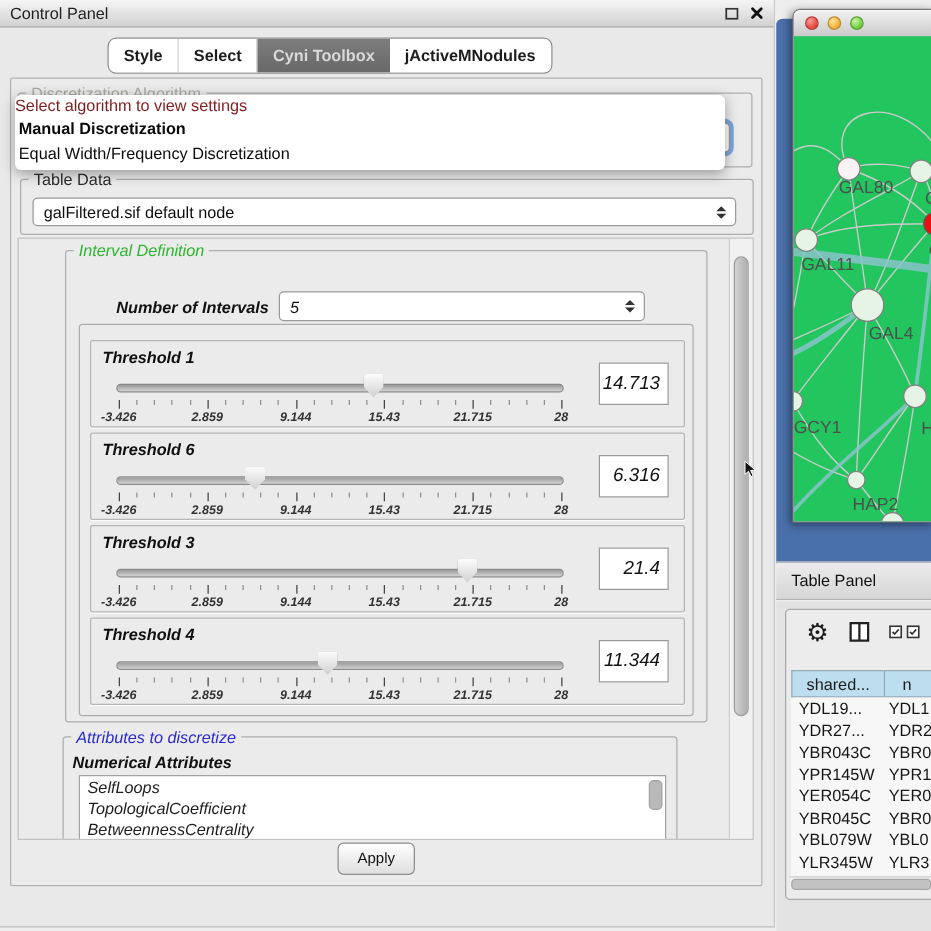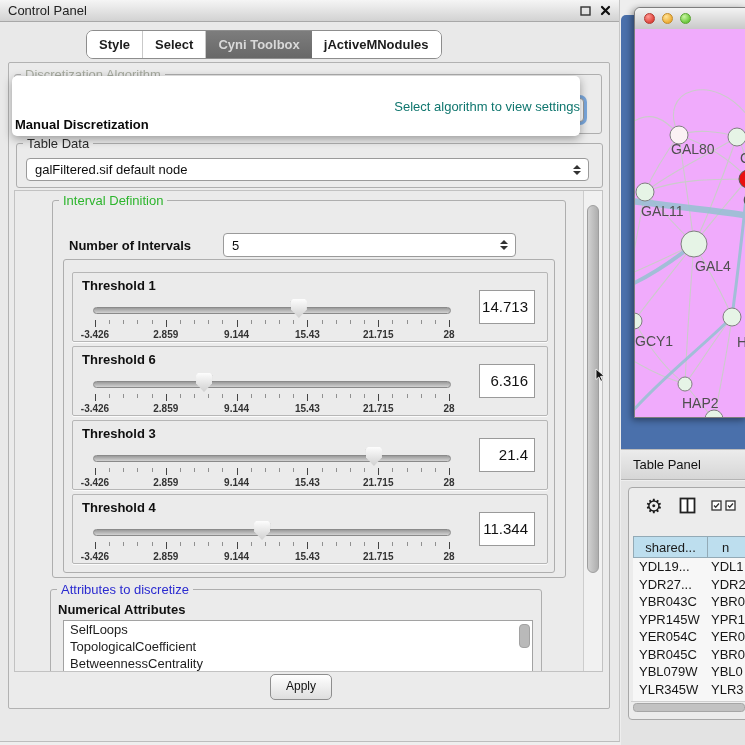--- a/index.html
+++ b/index.html
@@ -34,26 +34,26 @@
   .combo{position:absolute;background:#fff;border:1px solid #9a9a9a;border-radius:4px;font-size:13px;color:#0d0d0d;
          display:flex;align-items:center;padding-left:8px;box-sizing:border-box;}
   .arrows{position:absolute;right:7px;top:50%;transform:translateY(-50%);display:flex;flex-direction:column;gap:2px;}
   .ar-up{width:0;height:0;border-left:4px solid transparent;border-right:4px solid transparent;border-bottom:4px solid #333;}
   .ar-dn{width:0;height:0;border-left:4px solid transparent;border-right:4px solid transparent;border-top:4px solid #333;}
   .focusring{box-shadow:0 0 0 3px var(--focus-ring);}
 
   
   .popup{left:12px;top:76px;width:568px;height:60px;background:#fff;border-radius:5px;
          box-shadow:0 3px 10px rgba(0,0,0,.35);z-index:30;}
-  .popup .hint{text-align:right;color:#0f766e;padding-top:23px;height:16px;font-size:13px;}
+  .popup .hint{text-align:left;color:#7f1d1d;padding-top:1px;height:16px;font-size:13px;}
   .popup .opt{padding:1px 3px;font-size:13px;color:#0a0a0a;line-height:18px;}
   .popup .opt.bold{font-weight:bold;}
 
   
-  .scrollarea{left:14px;top:190px;width:587px;height:480px;border:1px solid #c2c2c2;background:#ebebeb;overflow:hidden;}
+  .scrollarea{left:14px;top:190px;width:587px;height:480px;border:1px solid #c2c2c2;background:#ebebeb;overflow:hidden;font-style:italic;}
   .vtrack{position:absolute;right:0;top:0;bottom:0;width:18px;border-left:1px solid #cdcdcd;background:#f1f1f1;}
   .vthumb{position:absolute;left:3px;top:14px;width:10px;height:366px;border-radius:6px;
           background:linear-gradient(90deg,#d2d2d2,#aeaeae);border:1px solid #9e9e9e;}
 
   
   .tpanel{position:absolute;left:8px;width:474px;height:68px;background:#ebebeb;border:1px solid #b6b6b6;
           border-radius:2px;box-shadow:0 1px 0 rgba(255,255,255,.8);}
   .tlabel{position:absolute;left:9px;top:5px;font-weight:bold;font-size:13px;color:#0f0f0f;}
   .slider{position:absolute;left:20px;top:26px;width:358px;height:40px;}
   .track{position:absolute;left:0;right:0;top:8px;height:7px;border-radius:4px;
@@ -85,21 +85,21 @@
   
   .bluezone{left:621px;top:15px;width:124px;height:436px;background:var(--frame-blue);border-top-left-radius:5px;}
   .macwin{left:634px;top:7px;width:111px;height:409px;border:1px solid #7d7d7d;border-top-left-radius:6px;
           box-shadow:-2px 2px 7px rgba(0,0,0,.45);background:#fff;box-sizing:content-box;}
   .mactitle{position:absolute;left:0;top:0;right:0;height:21px;background:linear-gradient(#f3f3f3,#c9c9c9);
             border-bottom:1px solid #9a9a9a;border-top-left-radius:6px;display:flex;align-items:center;padding-left:9px;gap:7px;}
   .light{width:11px;height:11px;border-radius:50%;box-sizing:border-box;}
   .l-red{background:radial-gradient(circle at 35% 30%,#ff9a94,#e0443c 70%);border:1px solid #b03a32;}
   .l-yel{background:radial-gradient(circle at 35% 30%,#ffe49a,#eead35 70%);border:1px solid #c28a28;}
   .l-grn{background:radial-gradient(circle at 35% 30%,#c9f5a2,#6cc93e 70%);border:1px solid #58a330;}
-  .canvas{position:absolute;left:0;top:21px;width:111px;height:388px;background:#f0abfc;overflow:hidden;}
+  .canvas{position:absolute;left:0;top:21px;width:111px;height:388px;background:#22c55e;overflow:hidden;}
   .nlabel{position:absolute;font-size:14px;color:#4f4f4f;white-space:nowrap;}
 
   .tpbar{left:621px;top:449px;width:124px;height:31px;background:linear-gradient(#ececec,#d6d6d6);
          border-top:1px solid #bdbdbd;border-bottom:1px solid #b3b3b3;display:flex;align-items:center;padding-left:12px;box-sizing:border-box;}
   .tpbody{left:621px;top:481px;width:124px;height:264px;background:#e3e3e3;}
   .tinner{left:628px;top:487px;width:125px;height:231px;background:#ececec;border:1px solid #a8a8a8;border-radius:4px;}
   .ticon{position:absolute;color:#1b1b1b;}
   .thead{position:absolute;left:4px;top:48px;right:0;height:22px;display:flex;font-size:13px;}
   .hcell{background:var(--header-cell-bg);border:1px solid #93aab6;border-right:none;display:flex;align-items:center;justify-content:center;color:#1b1b1b;}
   .hcell:last-child{border-right:1px solid #93aab6;}
@@ -152,39 +152,40 @@
     <div class="combo focusring" style="left:22px;top:98px;width:562px;height:24px;z-index:5;">
       <span class="arrows">
           <span class="ar-up"></span>
           <span class="ar-dn"></span>
         </span>
     </div>
 
     <div class="abs popup">
       <div class="hint">Select algorithm to view settings</div>
       <div class="opt bold">Manual Discretization</div>
+      <div class="opt">Equal Width/Frequency Discretization</div>
     </div>
 
     <div class="abs groupbox" style="left:16px;top:143px;width:585px;height:43px;">
       <span class="grouptitle gt-dark">Table Data</span>
     </div>
     <div class="combo" style="left:26px;top:158px;width:563px;height:23px;">
       <span>galFiltered.sif default node</span>
       <span class="arrows">
           <span class="ar-up"></span>
           <span class="ar-dn"></span>
         </span>
     </div>
 
     <div class="abs scrollarea">
 
       <div class="groupbox" style="left:37px;top:9px;width:512px;height:376px;">
         <span class="grouptitle gt-green">Interval Definition</span>
 
-        <span style="position:absolute;left:16px;top:37px;font-weight:bold;font-size:13px;">Number of Intervals</span>
+        <span style="position:absolute;left:40px;top:37px;font-weight:bold;font-size:13px;">Number of Intervals</span>
         <div class="combo" style="left:170px;top:32px;width:293px;height:24px;">
           <span>5</span>
           <span class="arrows">
               <span class="ar-up"></span>
               <span class="ar-dn"></span>
             </span>
         </div>
 
         <div class="groupbox" style="left:10px;top:58px;width:490px;height:312px;">
 

